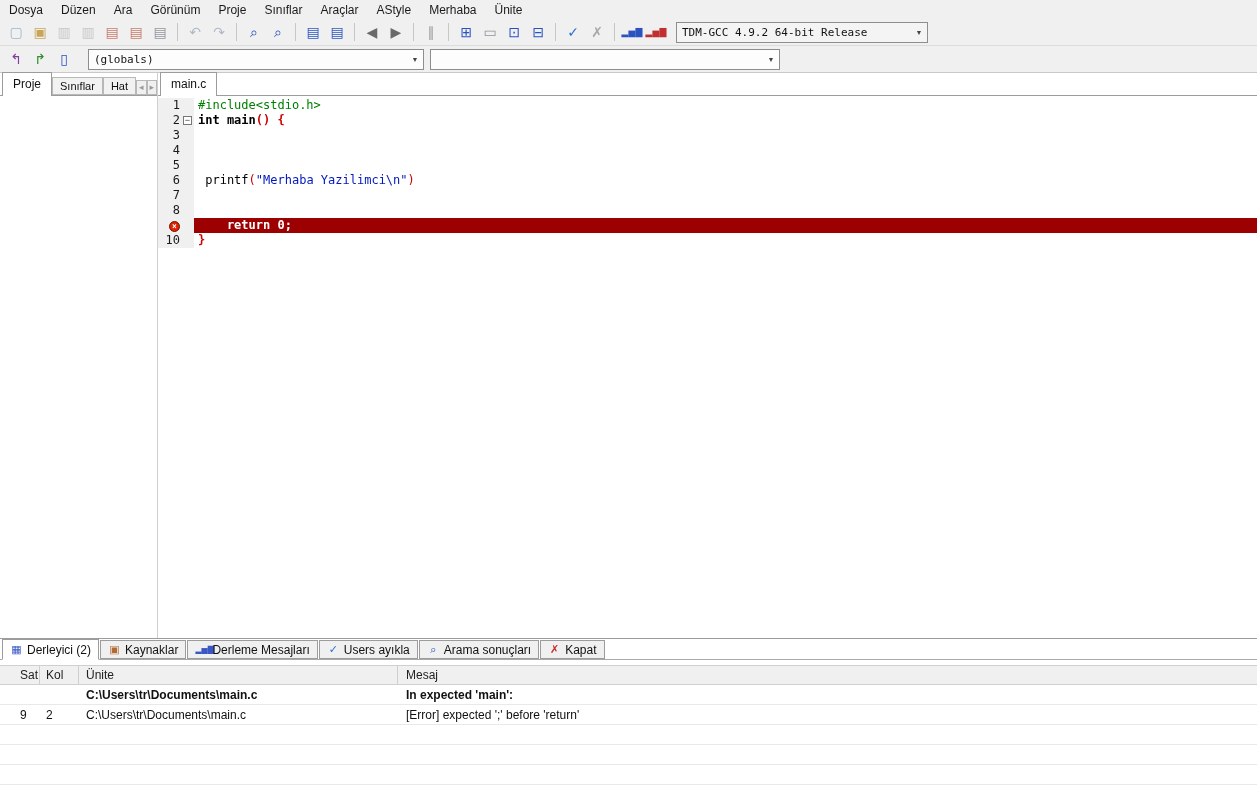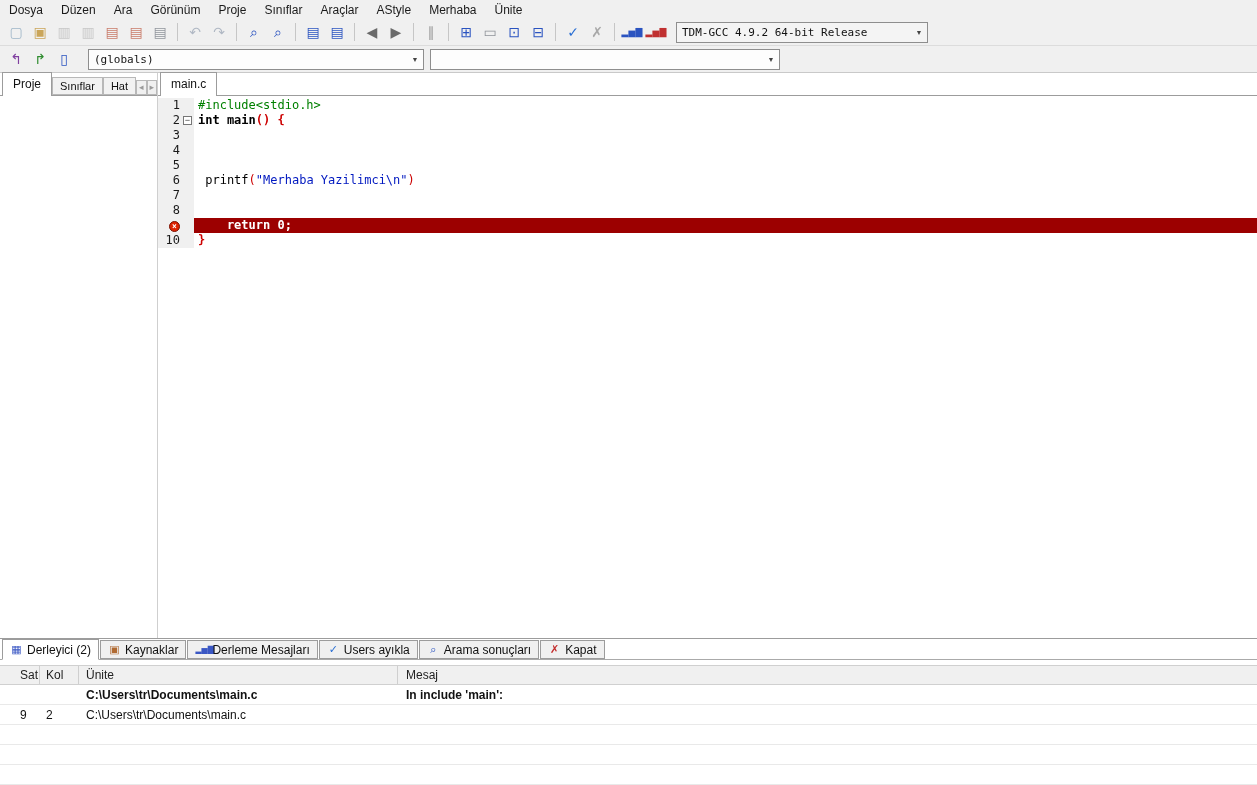--- a/index.html
+++ b/index.html
@@ -266,26 +266,27 @@
       <div class="th col-satir">Satır</div>
       <div class="th col-kol">Kol</div>
       <div class="th col-unite">Ünite</div>
       <div class="th col-mesaj">Mesaj</div>
     </div>
     <div id="log-rows">
         <div class="log-row bold">
           <div class="td col-satir"></div>
           <div class="td col-kol"></div>
           <div class="td col-unite">C:\Users\tr\Documents\main.c</div>
-          <div class="td col-mesaj">In include 'main':</div>
+          <div class="td col-mesaj">In expected 'main':</div>
         </div>
         <div class="log-row">
           <div class="td col-satir">9</div>
           <div class="td col-kol">2</div>
           <div class="td col-unite">C:\Users\tr\Documents\main.c</div>
+          <div class="td col-mesaj">[Error] expected ';' before 'return'</div>
         </div>
         <div class="log-row">
           <div class="td col-satir"></div>
           <div class="td col-kol"></div>
           <div class="td col-unite"></div>
           <div class="td col-mesaj"></div>
         </div>
         <div class="log-row">
           <div class="td col-satir"></div>
           <div class="td col-kol"></div>

